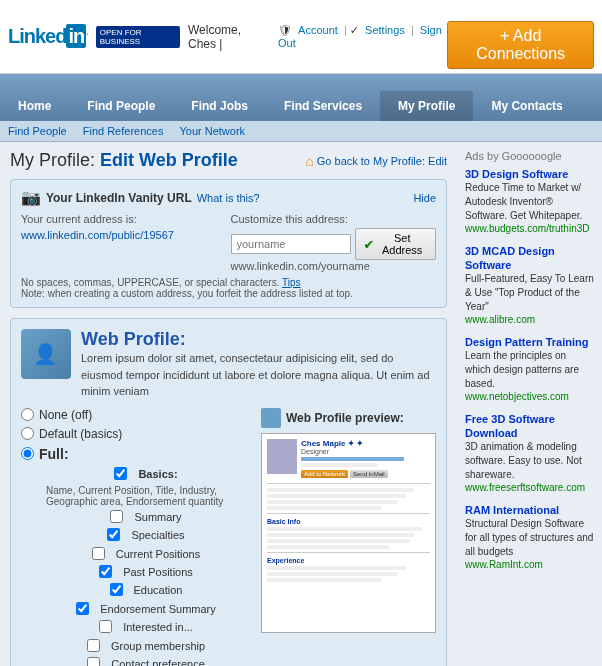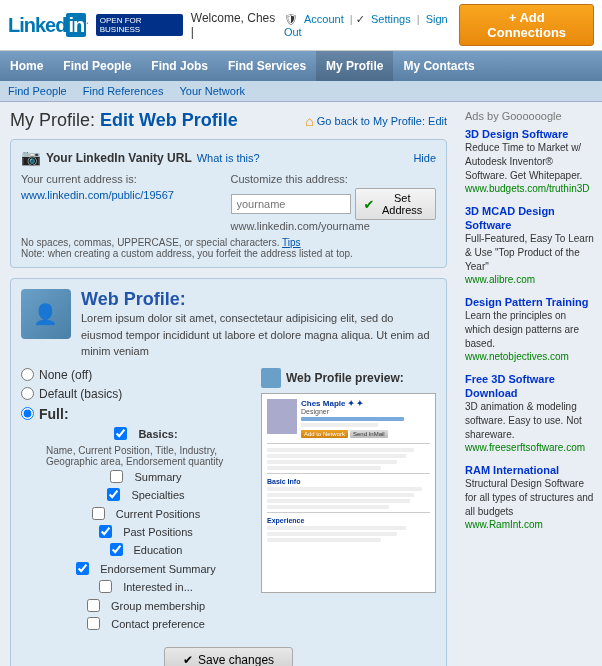--- a/index.html
+++ b/index.html
@@ -8,25 +8,25 @@
     
     #header { background: #fff; border-bottom: 1px solid #ccc; padding: 4px 8px; display: flex; align-items: center; justify-content: space-between; }
     #header-left { display: flex; align-items: center; gap: 8px; }
     .linkedin-logo { font-weight: bold; font-size: 20px; color: #0077b5; letter-spacing: -1px; }
     .linkedin-logo span { color: #0077b5; }
     .amex-badge { background: #003087; color: #fff; font-size: 8px; padding: 2px 4px; border-radius: 2px; }
     .header-welcome { font-size: 12px; color: #333; }
     .header-links { font-size: 11px; }
     .header-links a { color: #0077b5; text-decoration: none; margin: 0 3px; }
     .pipe { color: #999; }
-    .add-connections-btn { background: linear-gradient(to bottom, #f9a620, #e8890c); border: 1px solid #c07010; color: #fff; font-weight: bold; font-size: 13px; padding: 5px 10px; border-radius: 3px; cursor: pointer; }
+    .add-connections-btn { background: linear-gradient(to bottom, #f9a620, #e8890c); border: 1px solid #c07010; color: #fff; font-weight: normal; font-size: 16px; padding: 5px 10px; border-radius: 3px; cursor: pointer; margin-top: 17px; }
 
     
     #main-nav { background: linear-gradient(to bottom, #7a9fc4, #5a7fa4); padding: 0; display: flex; }
-    .nav-item { color: #fff; font-size: 12px; font-weight: bold; padding: 8px 10px; cursor: pointer; text-decoration: none; }
+    .nav-item { color: #fff; font-size: 12px; font-weight: bold; padding: 8px 18px; cursor: pointer; text-decoration: none; margin-top: 17px; }
     .nav-item.active { background: rgba(0,0,0,0.15); }
 
     
     #sub-nav { background: #c5d9e8; padding: 4px 8px; display: flex; gap: 16px; border-bottom: 1px solid #aac; }
     .sub-nav-item { color: #0055aa; font-size: 11px; cursor: pointer; text-decoration: none; }
 
     
     #page { display: flex; background: #e8eef4; min-height: 550px; }
     #main-content { flex: 1; padding: 8px 10px; }
     #sidebar { width: 145px; padding: 8px; background: #e8eef4; }

